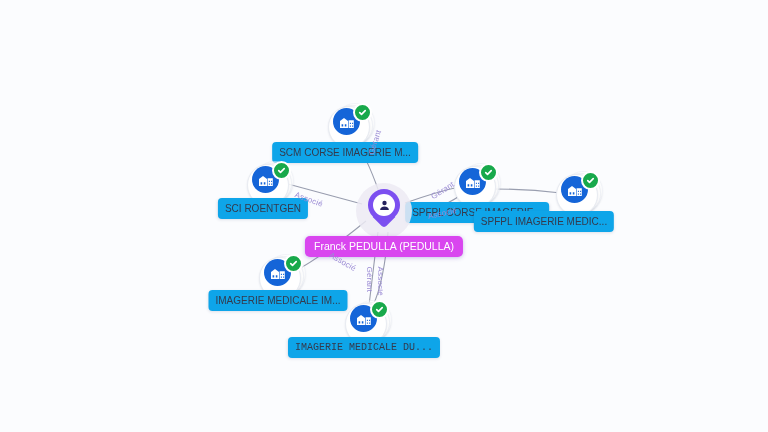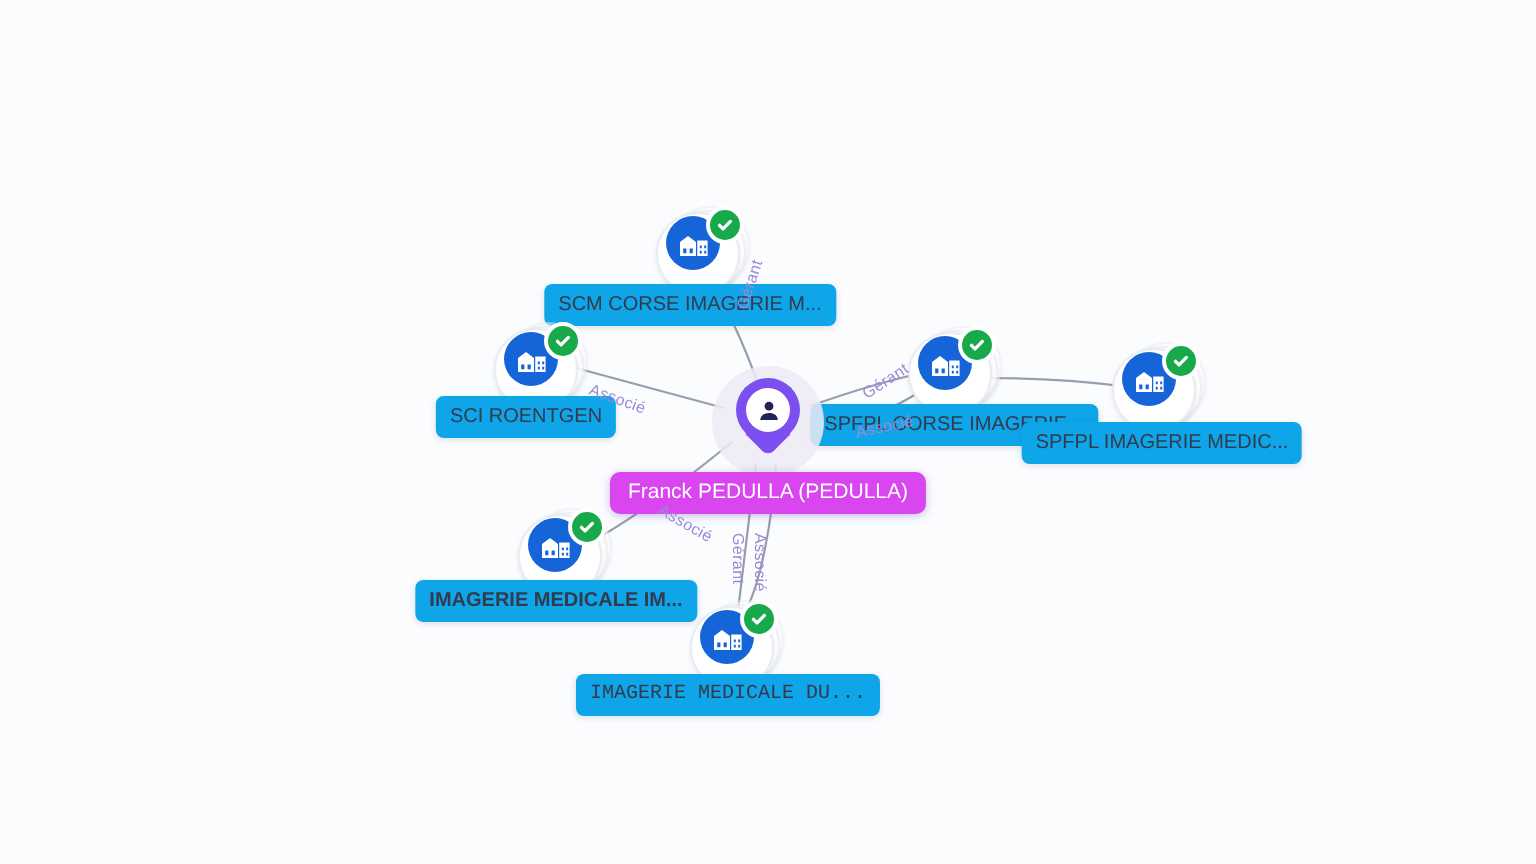--- a/index.html
+++ b/index.html
@@ -227,38 +227,38 @@
       <svg width="16" height="16" viewBox="0 0 16 16" fill="#ffffff">
         <path d="M1 14V7l4-3 4 3v7H1zm1.6-1.4h1.6v-2.4H2.6v2.4zm3.2 0h1.6v-2.4H5.8v2.4zM9.6 14V6.2h5.2V14H9.6zm1.3-1.3h1v-1.3h-1v1.3zm2.2 0h1v-1.3h-1v1.3zm-2.2-2.6h1V8.8h-1v1.3zm2.2 0h1V8.8h-1v1.3z"></path>
       </svg>
     </div>
     <div class="verified-badge">
       <svg width="9" height="9" viewBox="0 0 12 12" fill="none" stroke="#ffffff" stroke-width="2.2" stroke-linecap="round" stroke-linejoin="round">
         <path d="M2.3 6.2 L4.7 8.6 L9.6 3.6"></path>
       </svg>
     </div>
   </div>
-  <div class="node-label" style="left:581px; top:211px;">SPFPL IMAGERIE MEDIC...</div>
+  <div class="node-label" style="left:544px; top:211px;">SPFPL IMAGERIE MEDIC...</div>
 
   <div class="company-node" style="left:281px; top:275px;">
     <div class="stack-card c3"></div>
     <div class="stack-card c2"></div>
     <div class="stack-card c1"></div>
     <div class="node-disc">
       <svg width="16" height="16" viewBox="0 0 16 16" fill="#ffffff">
         <path d="M1 14V7l4-3 4 3v7H1zm1.6-1.4h1.6v-2.4H2.6v2.4zm3.2 0h1.6v-2.4H5.8v2.4zM9.6 14V6.2h5.2V14H9.6zm1.3-1.3h1v-1.3h-1v1.3zm2.2 0h1v-1.3h-1v1.3zm-2.2-2.6h1V8.8h-1v1.3zm2.2 0h1V8.8h-1v1.3z"></path>
       </svg>
     </div>
     <div class="verified-badge">
       <svg width="9" height="9" viewBox="0 0 12 12" fill="none" stroke="#ffffff" stroke-width="2.2" stroke-linecap="round" stroke-linejoin="round">
         <path d="M2.3 6.2 L4.7 8.6 L9.6 3.6"></path>
       </svg>
     </div>
   </div>
-  <div class="node-label" style="left:278px; top:290px;font-weight:bold;">IMAGERIE MEDICALE IM...</div>
+  <div class="node-label" style="left:278px; top:290px;">IMAGERIE MEDICALE IM...</div>
 
   <div class="company-node" style="left:367px; top:321px;">
     <div class="stack-card c3"></div>
     <div class="stack-card c2"></div>
     <div class="stack-card c1"></div>
     <div class="node-disc">
       <svg width="16" height="16" viewBox="0 0 16 16" fill="#ffffff">
         <path d="M1 14V7l4-3 4 3v7H1zm1.6-1.4h1.6v-2.4H2.6v2.4zm3.2 0h1.6v-2.4H5.8v2.4zM9.6 14V6.2h5.2V14H9.6zm1.3-1.3h1v-1.3h-1v1.3zm2.2 0h1v-1.3h-1v1.3zm-2.2-2.6h1V8.8h-1v1.3zm2.2 0h1V8.8h-1v1.3z"></path>
       </svg>
     </div>

